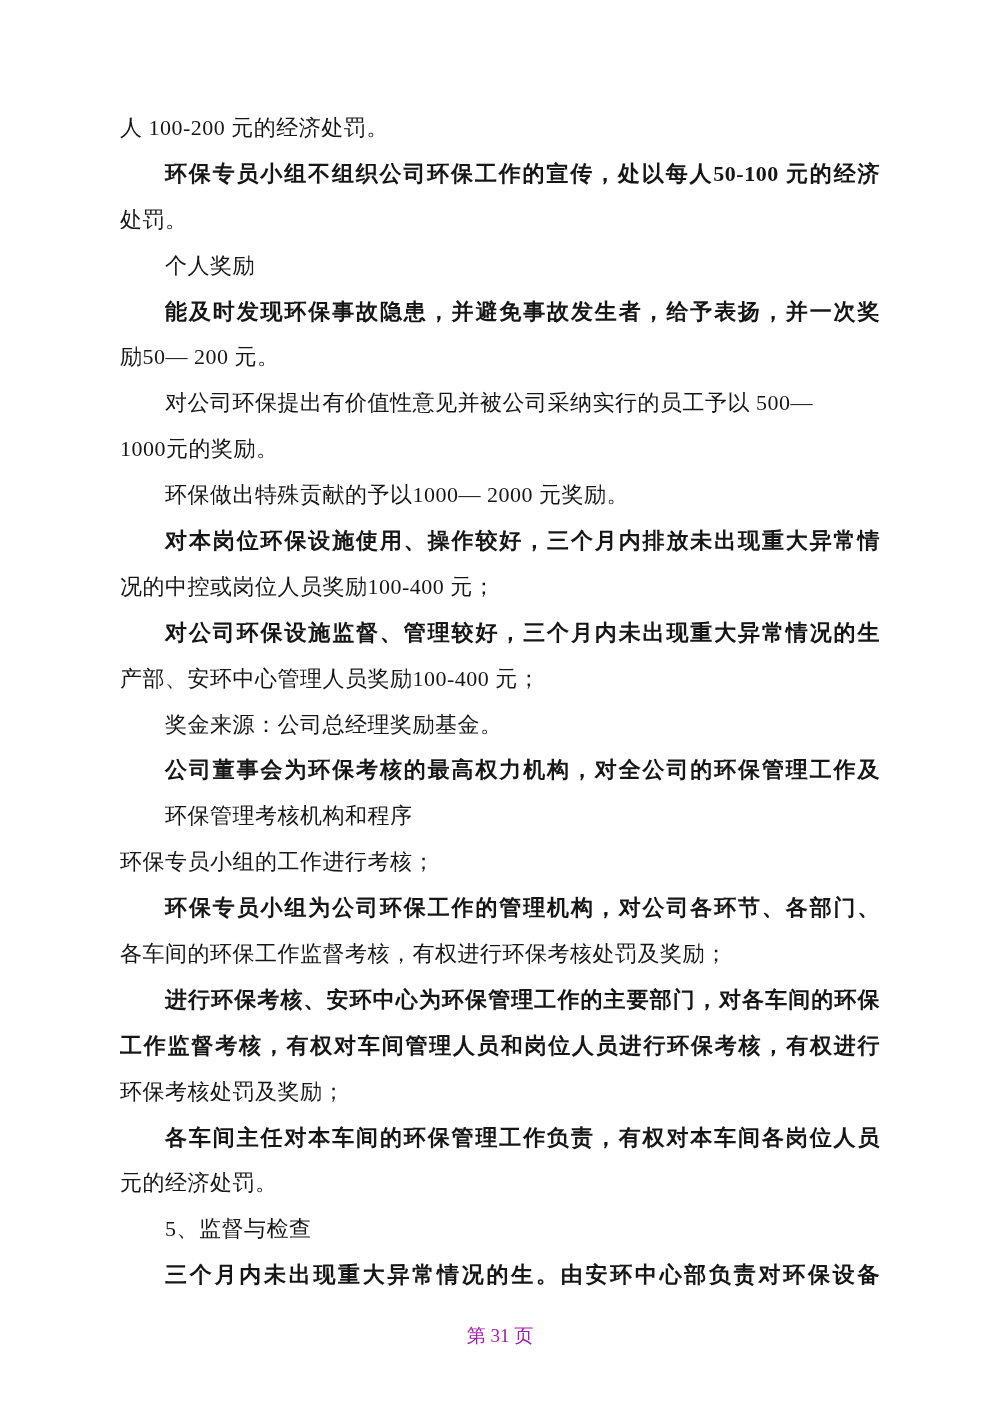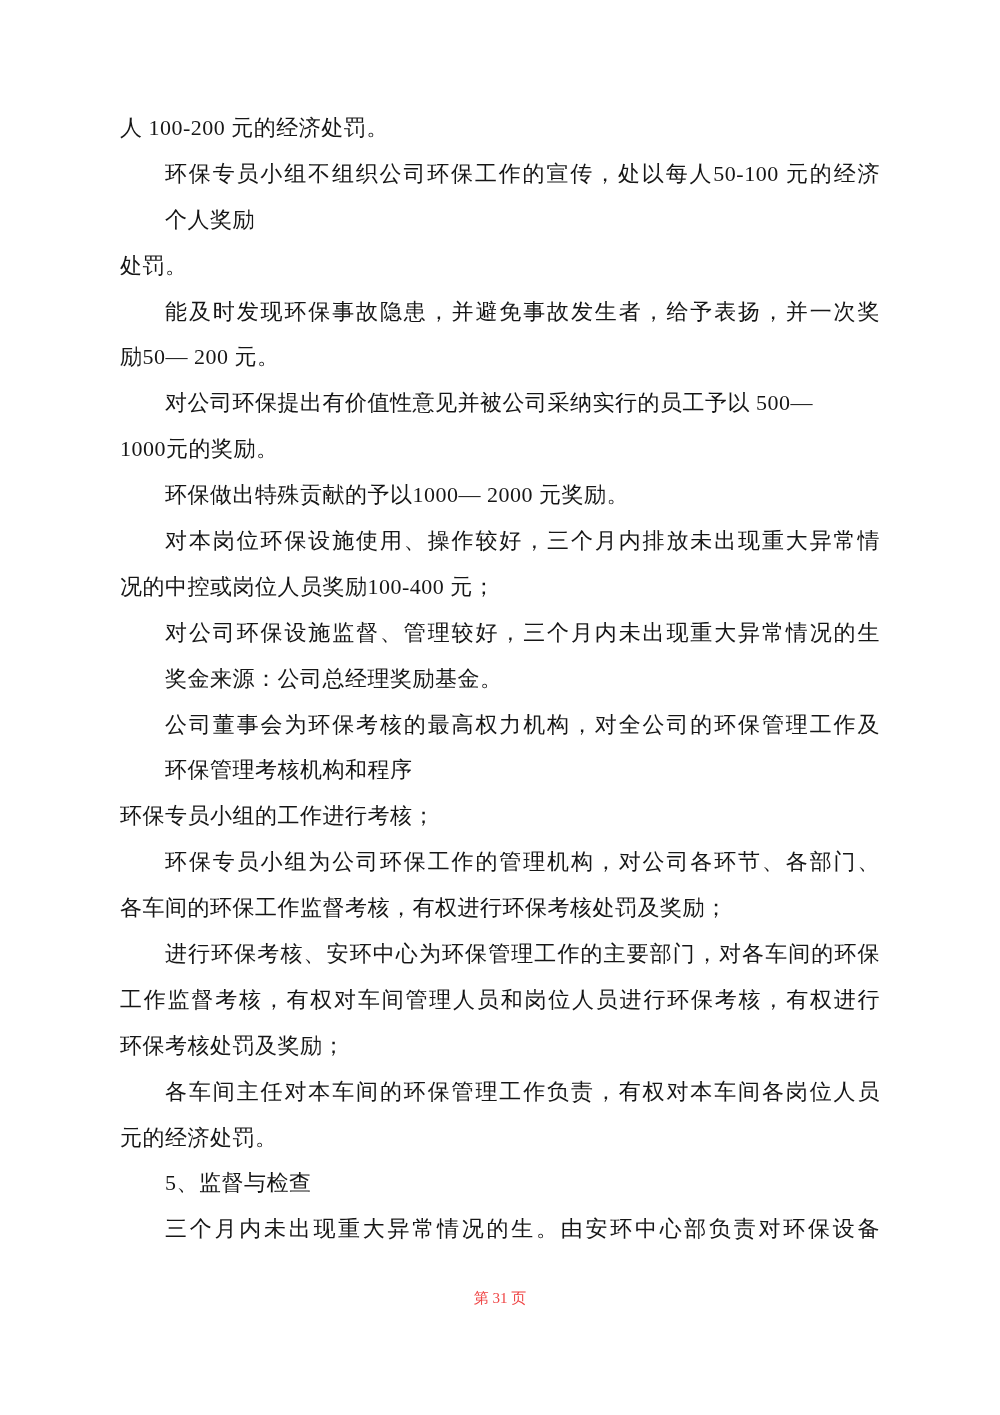--- a/index.html
+++ b/index.html
@@ -26,45 +26,47 @@
     letter-spacing: 0.5px;
     text-align: left;
   }
   .line.indent {
     text-indent: 45px;
   }
   .line.just {
     text-align: justify;
     text-align-last: justify;
     text-justify: inter-character;
+    font-weight: bold;
   }
   .footer {
-    margin-top: 36px;
+    margin-top: 28px;
     text-align: center;
-    font-size: 15px;
+    font-size: 19px;
     line-height: 20px;
-    color: #ef4444;
+    color: #a21caf;
   }
 </style>
 </head>
 <body>
 
 <div class="page">
   <div class="line">人 100-200 元的经济处罚。</div>
   <div class="line indent just">环保专员小组不组织公司环保工作的宣传，处以每人50-100 元的经济</div>
+  <div class="line">处罚。</div>
   <div class="line indent">个人奖励</div>
-  <div class="line">处罚。</div>
   <div class="line indent just">能及时发现环保事故隐患，并避免事故发生者，给予表扬，并一次奖</div>
   <div class="line">励50— 200 元。</div>
   <div class="line indent">对公司环保提出有价值性意见并被公司采纳实行的员工予以 500—</div>
   <div class="line">1000元的奖励。</div>
   <div class="line indent">环保做出特殊贡献的予以1000— 2000 元奖励。</div>
   <div class="line indent just">对本岗位环保设施使用、操作较好，三个月内排放未出现重大异常情</div>
   <div class="line">况的中控或岗位人员奖励100-400 元；</div>
   <div class="line indent just">对公司环保设施监督、管理较好，三个月内未出现重大异常情况的生</div>
+  <div class="line">产部、安环中心管理人员奖励100-400 元；</div>
   <div class="line indent">奖金来源：公司总经理奖励基金。</div>
   <div class="line indent just">公司董事会为环保考核的最高权力机构，对全公司的环保管理工作及</div>
   <div class="line indent">环保管理考核机构和程序</div>
   <div class="line">环保专员小组的工作进行考核；</div>
   <div class="line indent just">环保专员小组为公司环保工作的管理机构，对公司各环节、各部门、</div>
   <div class="line">各车间的环保工作监督考核，有权进行环保考核处罚及奖励；</div>
   <div class="line indent just">进行环保考核、安环中心为环保管理工作的主要部门，对各车间的环保</div>
   <div class="line just">工作监督考核，有权对车间管理人员和岗位人员进行环保考核，有权进行</div>
   <div class="line">环保考核处罚及奖励；</div>
   <div class="line indent just">各车间主任对本车间的环保管理工作负责，有权对本车间各岗位人员</div>

